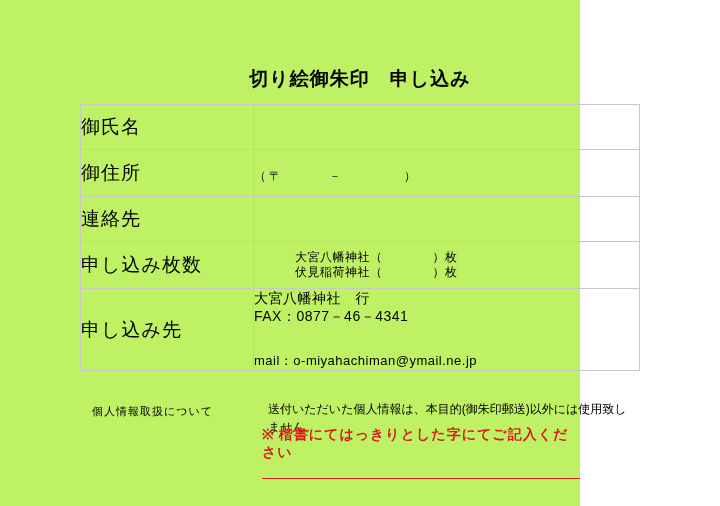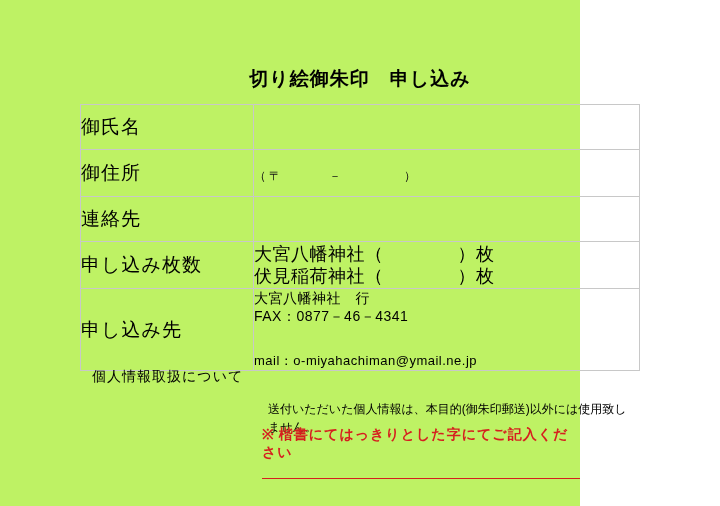--- a/index.html
+++ b/index.html
@@ -59,38 +59,39 @@
   .row-count td { height: 46px; }
   .row-dest td { height: 60px; }
 
   .addr-note {
     font-size: 12px;
     padding-top: 6px;
     letter-spacing: 3px;
     color: #111;
   }
   .count-line {
-    font-size: 18px;
+    font-size: 12px;
     line-height: 1.25;
     letter-spacing: 0.5px;
+    margin-left: 41px;
   }
   .dest-line {
     font-size: 14px;
     line-height: 1.3;
     letter-spacing: 0.5px;
   }
   .dest-mail {
     font-size: 13px;
     margin-top: 28px;
   }
   .privacy {
     position: absolute;
-    top: 368px;
+    top: 404px;
     left: 92px;
-    font-size: 14px;
+    font-size: 11px;
     letter-spacing: 1px;
   }
   .privacy-text {
     position: absolute;
     top: 400px;
     left: 268px;
     width: 366px;
     font-size: 12px;
     line-height: 1.5;
   }

